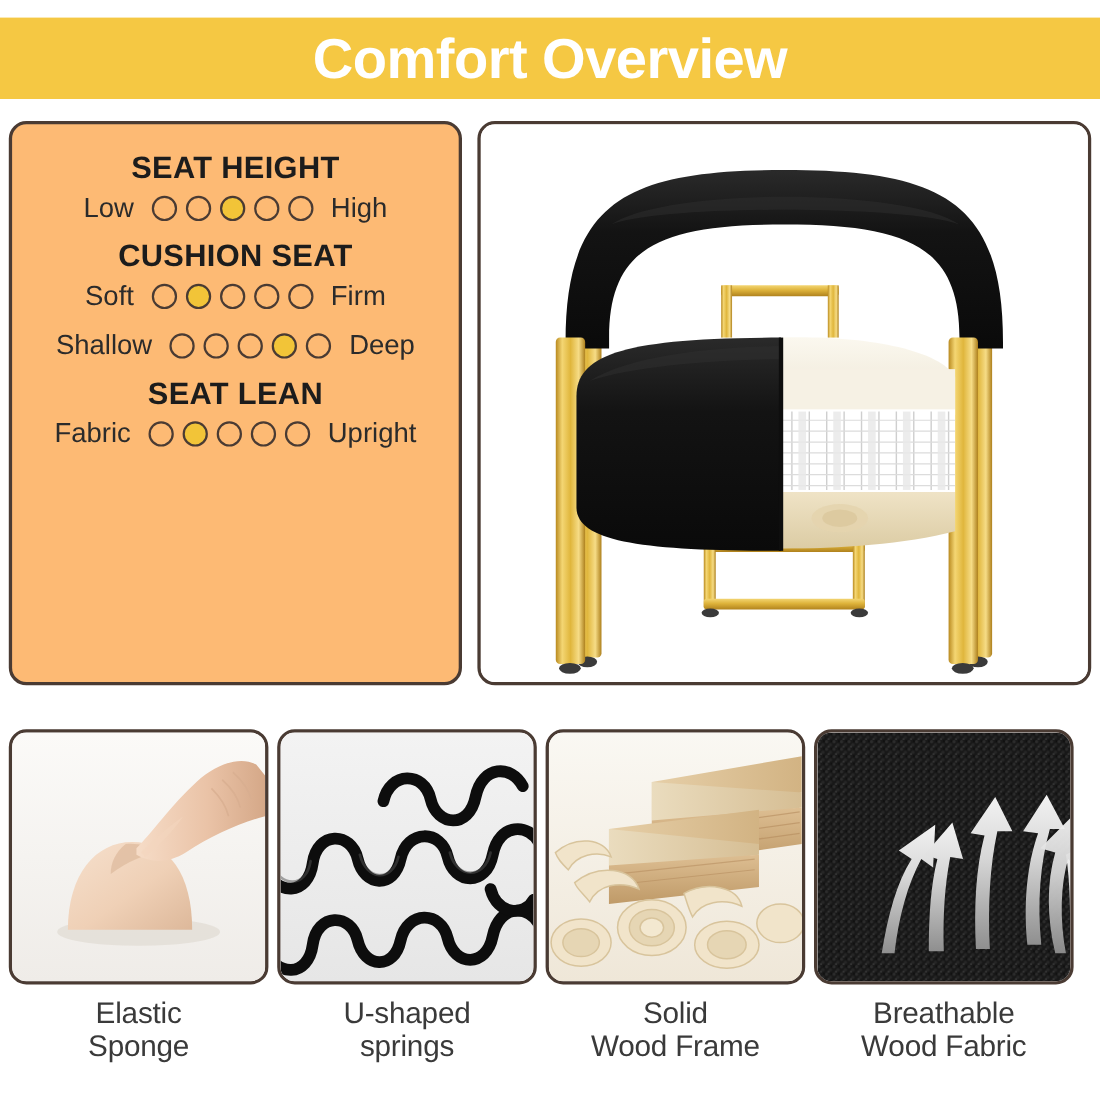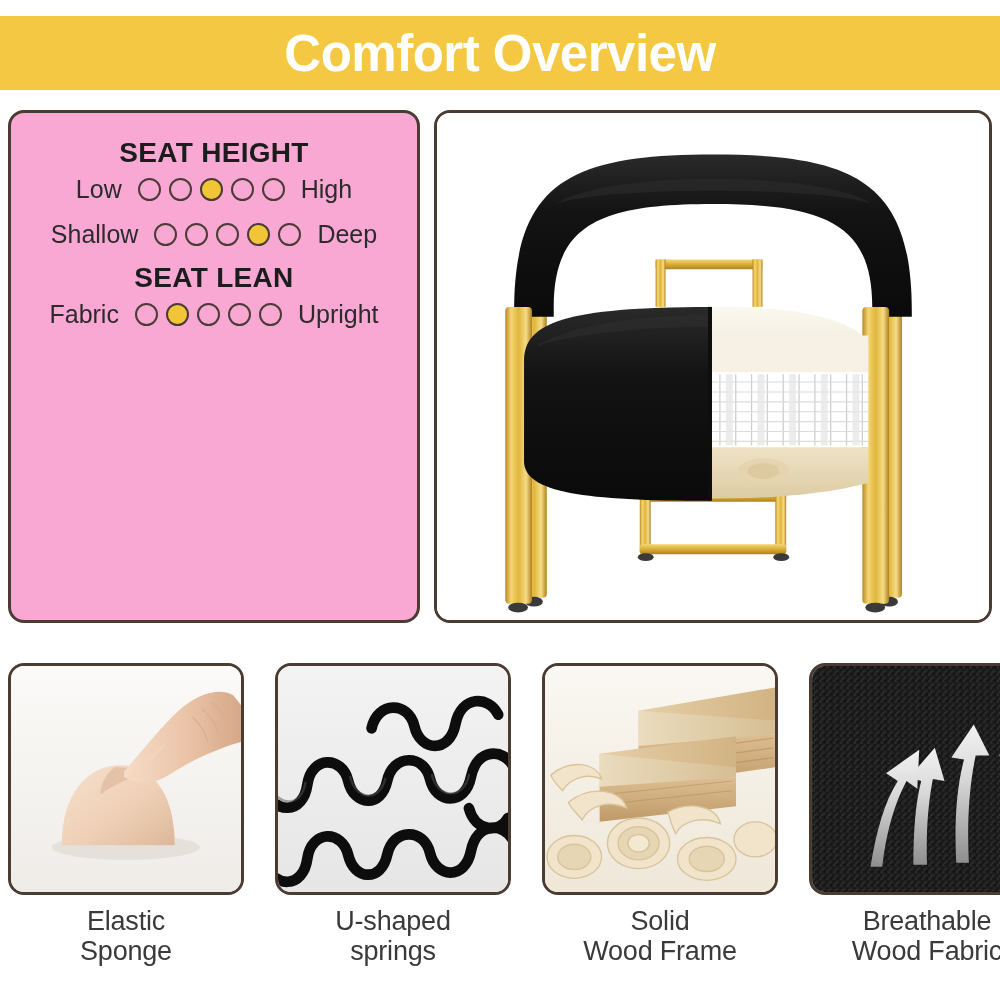--- a/index.html
+++ b/index.html
@@ -24,21 +24,21 @@
     letter-spacing: -0.5px;
     line-height: 1;
     font-family: "Liberation Sans", sans-serif;
   }
 
   
   .panel {
     position: absolute;
     border: 3px solid #4A3B33;
     border-radius: 16px;
-    background: #f9a8d4;
+    background: #fdba74;
   }
   #spec-panel { left: 8px; top: 110px; width: 412px; height: 513px; }
   #chair-panel {
     left: 434px; top: 110px; width: 558px; height: 513px;
     background: #ffffff;
     overflow: hidden;
   }
 
   
   .spec-list {
@@ -64,21 +64,21 @@
     border: 2.5px solid #4A3B33; background: transparent;
   }
   .dot.filled { background: #F2C438; }
 
   
   .chair-stage { position: absolute; inset: 0; }
 
   
   .features {
     position: absolute; left: 8px; top: 663px; width: 984px;
-    display: flex; gap: 31px;
+    display: flex; gap: 8px;
   }
   .feature { width: 236px; display: flex; flex-direction: column; align-items: center; }
   .thumb {
     width: 236px; height: 232px;
     border: 3px solid #4A3B33; border-radius: 16px;
     overflow: hidden; position: relative; background: #fff;
   }
   .thumb svg { display: block; width: 100%; height: 100%; }
   .feature-caption {
     margin-top: 11px; text-align: center;
@@ -102,20 +102,34 @@
           <div class="spec-scale">
             <span class="scale-end">Low</span>
             <div class="dots">
               <span class="dot"></span>
               <span class="dot"></span>
               <span class="dot filled"></span>
               <span class="dot"></span>
               <span class="dot"></span>
             </div>
             <span class="scale-end">High</span>
+          </div>
+        </div>
+        <div class="spec-row">
+          <div class="spec-title">CUSHION SEAT</div>
+          <div class="spec-scale">
+            <span class="scale-end">Soft</span>
+            <div class="dots">
+              <span class="dot"></span>
+              <span class="dot filled"></span>
+              <span class="dot"></span>
+              <span class="dot"></span>
+              <span class="dot"></span>
+            </div>
+            <span class="scale-end">Firm</span>
           </div>
         </div>
         <div class="spec-row">
           <div class="spec-scale">
             <span class="scale-end">Shallow</span>
             <div class="dots">
               <span class="dot"></span>
               <span class="dot"></span>
               <span class="dot"></span>
               <span class="dot filled"></span>

